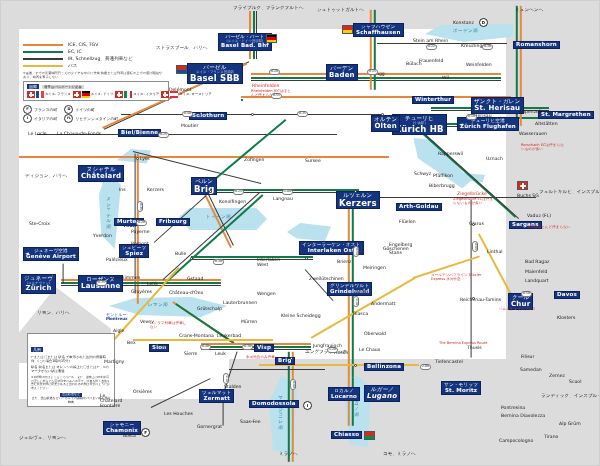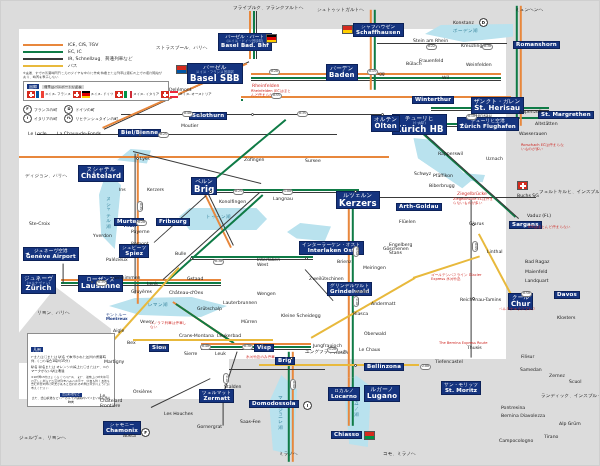--- a/index.html
+++ b/index.html
@@ -484,21 +484,21 @@
 
   <div class="stn mini" style="left:248px;top:399px;">
     <span class="en">Domodossola</span>
   </div>
   <span class="cmark" style="left:302px;top:400px;">I</span>
 
   <div class="stn mini" style="left:363px;top:362px;">
     <span class="en">Bellinzona</span>
   </div>
 
-  <div class="stn" style="left:363px;top:384px;">
+  <div class="stn" style="left:363px;top:384px;font-style:italic;">
     <span class="jp">ルガーノ</span>
     <span class="en">Lugano</span>
   </div>
 
   <div class="stn small" style="left:327px;top:386px;">
     <span class="jp" style="font-size:4.6px">ロカルノ</span>
     <span class="en">Locarno</span>
   </div>
 
   <div class="stn mini" style="left:330px;top:430px;">

